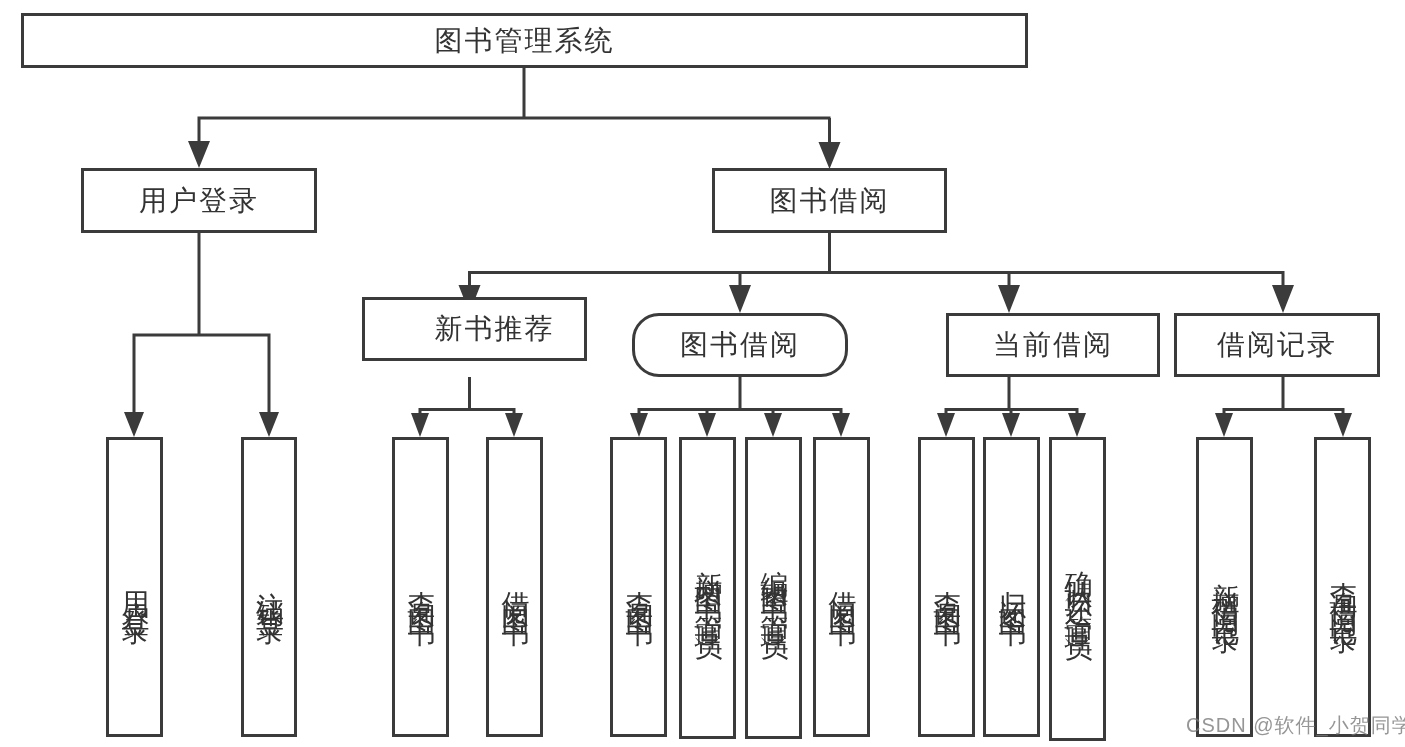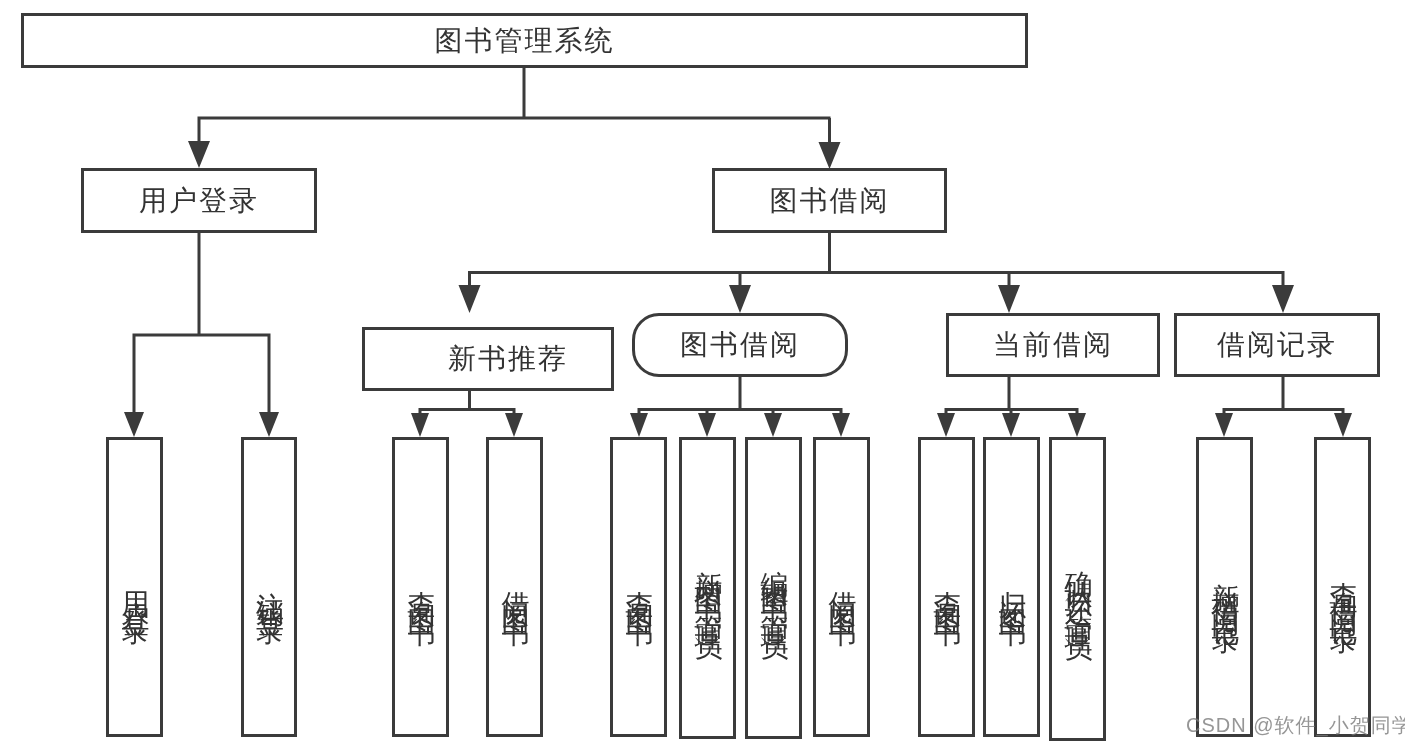--- a/index.html
+++ b/index.html
@@ -66,21 +66,21 @@
 
     <path d="M1283 377 L1283 411 M1222.5 409.5 L1344.5 409.5 M1224 409.5 L1224 416 M1343 409.5 L1343 416" stroke="#3b3b3b" stroke-width="3" fill="none"></path>
     <path d="M1215 413 L1233 413 L1224 437 Z M1334 413 L1352 413 L1343 437 Z" fill="#3b3b3b"></path>
   </svg>
 
   <div class="box" style="left:21px;top:13px;width:1007px;height:55px;">图书管理系统</div>
 
   <div class="box" style="left:81px;top:168px;width:236px;height:65px;">用户登录</div>
   <div class="box" style="left:712px;top:168px;width:235px;height:65px;">图书借阅</div>
 
-  <div class="box" style="left:362px;top:327px;width:252px;height:64px;padding-left:40px;">新书推荐</div>
+  <div class="box" style="left:362px;top:297px;width:225px;height:64px;padding-left:40px;">新书推荐</div>
   <div class="box" style="left:632px;top:313px;width:216px;height:64px;border-radius:27px;">图书借阅</div>
   <div class="box" style="left:902px;top:313px;width:214px;height:64px;margin-left:44px;">当前借阅</div>
   <div class="box" style="left:1174px;top:313px;width:206px;height:64px;">借阅记录</div>
 
   <div class="box vbox" style="left:106px;top:437px;width:57px;height:300px;">用户登录</div>
   <div class="box vbox" style="left:241px;top:437px;width:56px;height:300px;">注销登录</div>
 
   <div class="box vbox" style="left:392px;top:437px;width:57px;height:300px;">查询图书</div>
   <div class="box vbox" style="left:486px;top:437px;width:57px;height:300px;">借阅图书</div>
 

